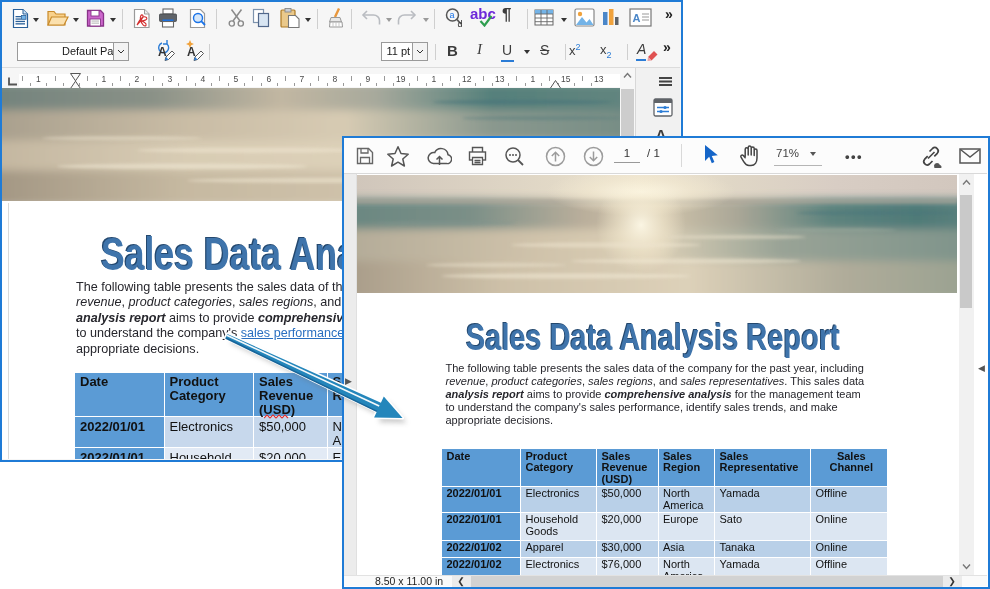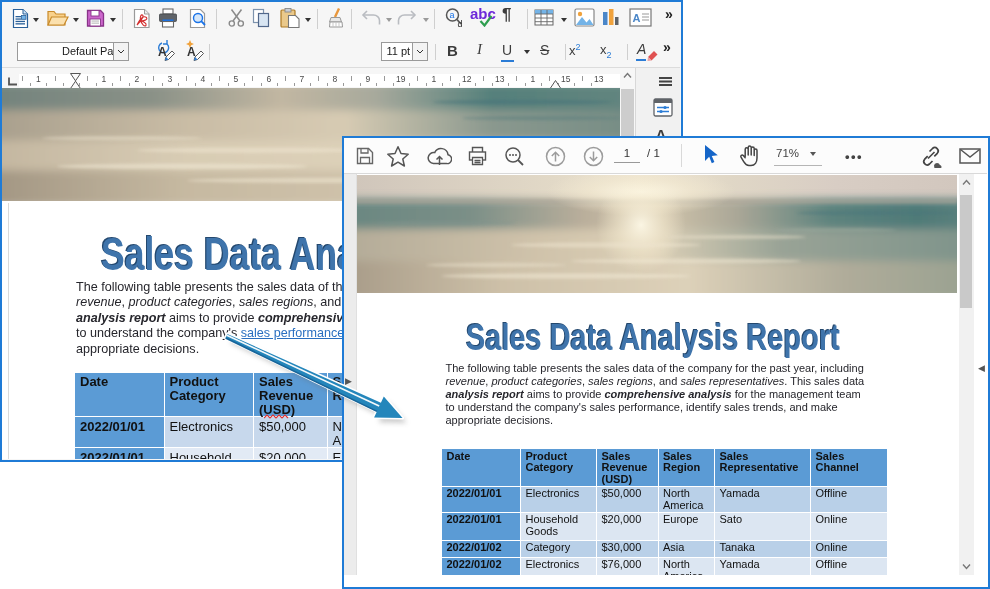--- a/index.html
+++ b/index.html
@@ -426,41 +426,41 @@
 to understand the company's sales performance, identify sales trends, and make<br>
 appropriate decisions.</div>
     <table id="pdftable" cellspacing="0">
       <tbody>
           <tr>
         <td class="hd" style="width:79px;height:37px;">Date</td>
         <td class="hd" style="width:76px;">Product Category</td>
         <td class="hd" style="width:61.5px;">Sales Revenue (USD)</td>
         <td class="hd" style="width:56.5px;">Sales Region</td>
         <td class="hd" style="width:96px;">Sales Representative</td>
-        <td class="hd" style="width:77px;">Sales Channel</td>
+        <td class="hd" style="width:77px;text-align:center;">Sales Channel</td>
       </tr>
       <tr>
         <td class="dt" style="height:26px;">2022/01/01</td>
         <td class="r1">Electronics</td>
             <td class="r1">$50,000</td>
             <td class="r1">North America</td>
             <td class="r1">Yamada</td>
             <td class="r1">Offline</td>
       </tr>
       <tr>
         <td class="dt" style="height:28px;">2022/01/01</td>
         <td class="r2">Household Goods</td>
             <td class="r2">$20,000</td>
             <td class="r2">Europe</td>
             <td class="r2">Sato</td>
             <td class="r2">Online</td>
       </tr>
       <tr>
         <td class="dt" style="height:17px;">2022/01/02</td>
-        <td class="r1">Category</td>
+        <td class="r1">Apparel</td>
             <td class="r1">$30,000</td>
             <td class="r1">Asia</td>
             <td class="r1">Tanaka</td>
             <td class="r1">Online</td>
       </tr>
       <tr>
         <td class="dt" style="height:18px;">2022/01/02</td>
         <td class="r2">Electronics</td>
             <td class="r2">$76,000</td>
             <td class="r2">North America</td>
@@ -472,20 +472,26 @@
     <div id="pvscroll">
         <div class="thumb"></div>
       <svg style="position:absolute;left:3px;top:5px;" width="9" height="7" viewBox="0 0 9 7">
           <path d="M1 5.5L4.5 1.5L8 5.5" stroke="#777" stroke-width="1.4" fill="none"></path>
         </svg>
       <svg style="position:absolute;left:3px;top:389px;" width="9" height="7" viewBox="0 0 9 7">
           <path d="M1 1.5L4.5 5.5L8 1.5" stroke="#777" stroke-width="1.4" fill="none"></path>
         </svg>
     </div>
     <div class="parrow" style="left:634px;top:189px;">◀</div>
+  </div>
+  <div id="pstatus">
+    <div style="position:absolute;left:31px;top:-0.5px;">8.50 x 11.00 in</div>
+    <div style="position:absolute;left:107.5px;top:0px;width:510px;height:11px;background:#d2d2d2;"></div>
+    <div style="position:absolute;left:107.5px;top:0px;width:19px;height:11px;background:#ebebeb;color:#333;font-size:9px;text-align:center;line-height:11px;">❮</div>
+    <div style="position:absolute;left:598.5px;top:0px;width:19px;height:11px;background:#ebebeb;color:#333;font-size:9px;text-align:center;line-height:11px;">❯</div>
   </div>
 </div>
 
 <svg width="0" height="0" style="position:absolute;">
 <defs>
 <filter id="oblur" x="-10%" y="-60%" width="120%" height="220%">
         <feGaussianBlur stdDeviation="4"></feGaussianBlur>
       </filter>
 <filter id="oblur2" x="-20%" y="-100%" width="140%" height="300%">
         <feGaussianBlur stdDeviation="1.8"></feGaussianBlur>

